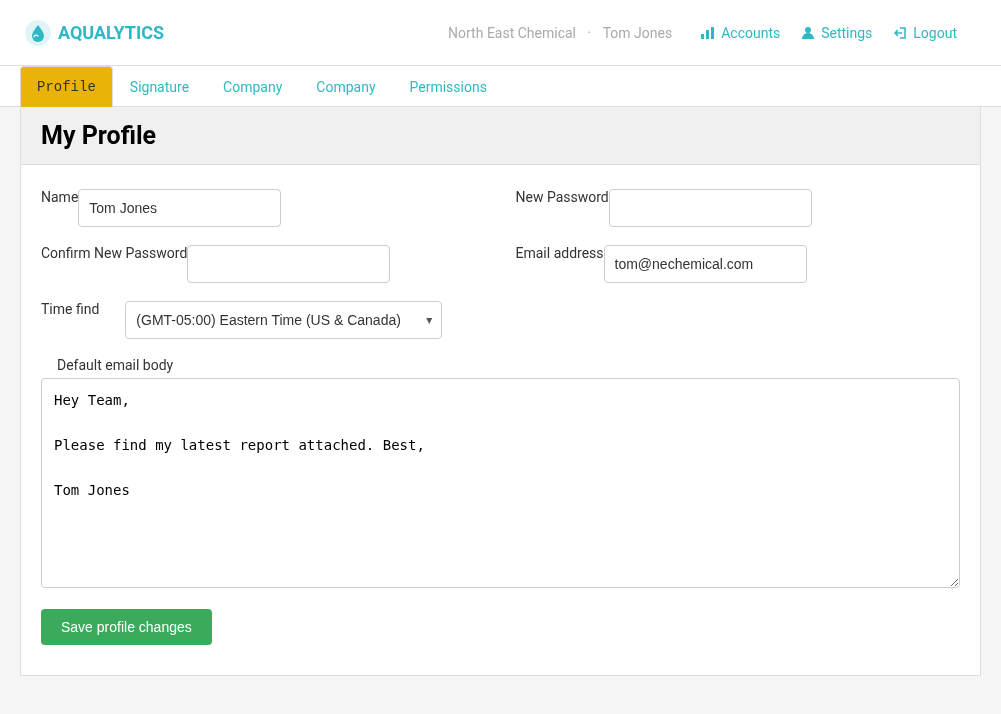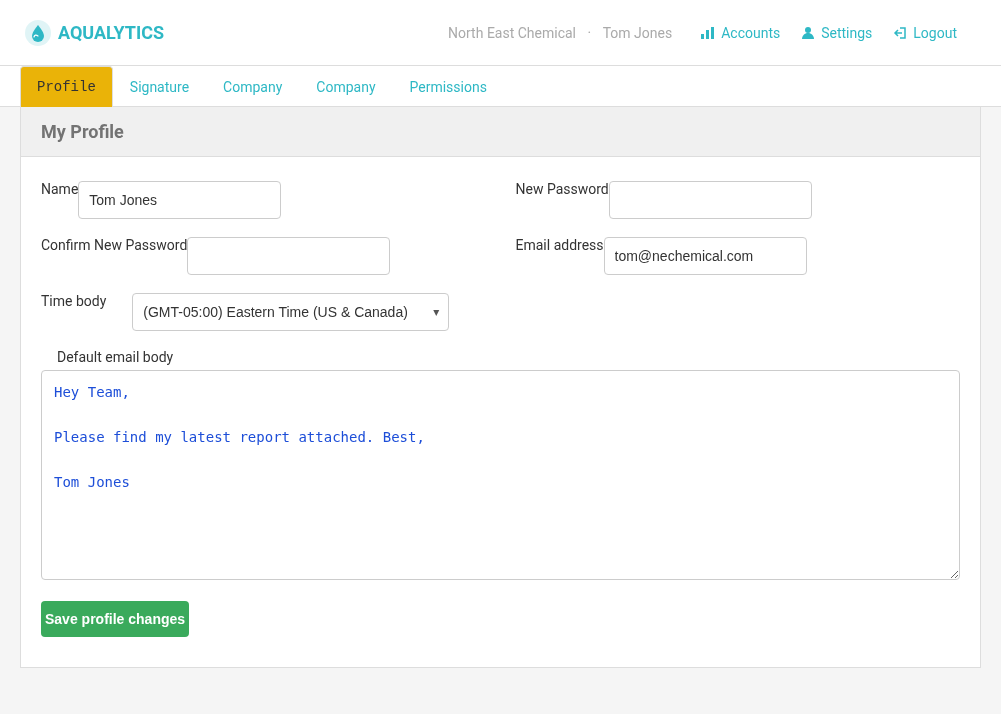--- a/index.html
+++ b/index.html
@@ -87,23 +87,23 @@
     }
 
     .section-title-bar {
       background: #f0f0f0;
       border: 1px solid #ddd;
       border-top: none;
       padding: 14px 20px;
       margin-bottom: 0;
     }
     .section-title-bar h1 {
-      font-size: 18px;
+      font-size: 25px;
       font-weight: 700;
-      color: #737373;
+      color: #000000;
     }
 
     .form-panel {
       background: #fff;
       border: 1px solid #ddd;
       border-top: none;
       padding: 24px 20px 30px;
     }
 
     .form-row {
@@ -169,35 +169,35 @@
       display: block;
       color: #333;
       margin-left: 16px;
     }
     .form-group-full textarea {
       width: 100%;
       padding: 10px 12px;
       border: 1px solid #ccc;
       border-radius: 4px;
       font-size: 14px;
-      color: #1d4ed8;
+      color: #000000;
       resize: vertical;
       height: 210px;
       line-height: 1.6;
       outline: none;
     }
 
     .save-button {
       background: #3aaa5c;
       color: #fff;
       border: none;
-      padding: 10px 4px;
+      padding: 10px 20px;
       border-radius: 4px;
       font-size: 14px;
-      font-weight: 700;
+      font-weight: 400;
       cursor: pointer;
     }
   </style>
 </head>
 <body>
 
 <nav class="topnav">
   <a class="logo" href="#">
 
     <svg class="logo-icon" viewBox="0 0 28 28" fill="none" xmlns="http://www.w3.org/2000/svg">
@@ -289,21 +289,21 @@
       </div>
       <div class="form-group">
         <label>Email address</label>
         <input type="email" value="tom@nechemical.com" style="">
       </div>
     </div>
 
     
     <div class="form-row">
       <div class="form-group">
-        <label>Time body</label>
+        <label>Time find</label>
         <div class="select-wrapper">
           <select>
             <option>(GMT-12:00) International Date Line West</option>
             <option>(GMT-11:00) Midway Island, Samoa</option>
             <option>(GMT-10:00) Hawaii</option>
             <option>(GMT-09:00) Alaska</option>
             <option>(GMT-08:00) Pacific Time (US &amp; Canada)</option>
             <option>(GMT-07:00) Mountain Time (US &amp; Canada)</option>
             <option>(GMT-06:00) Central Time (US &amp; Canada)</option>
             <option selected="">(GMT-05:00) Eastern Time (US &amp; Canada)</option>

